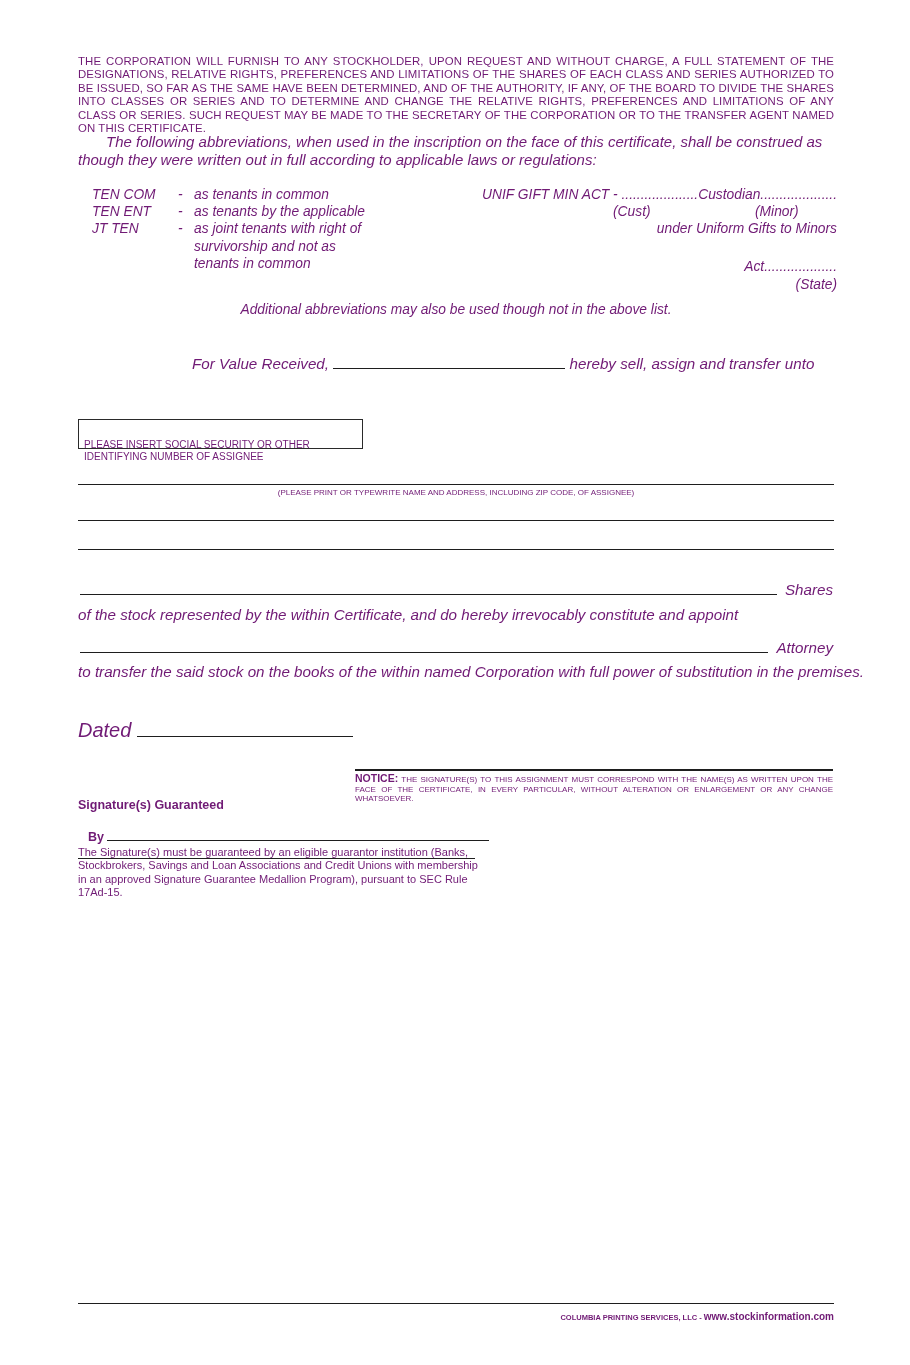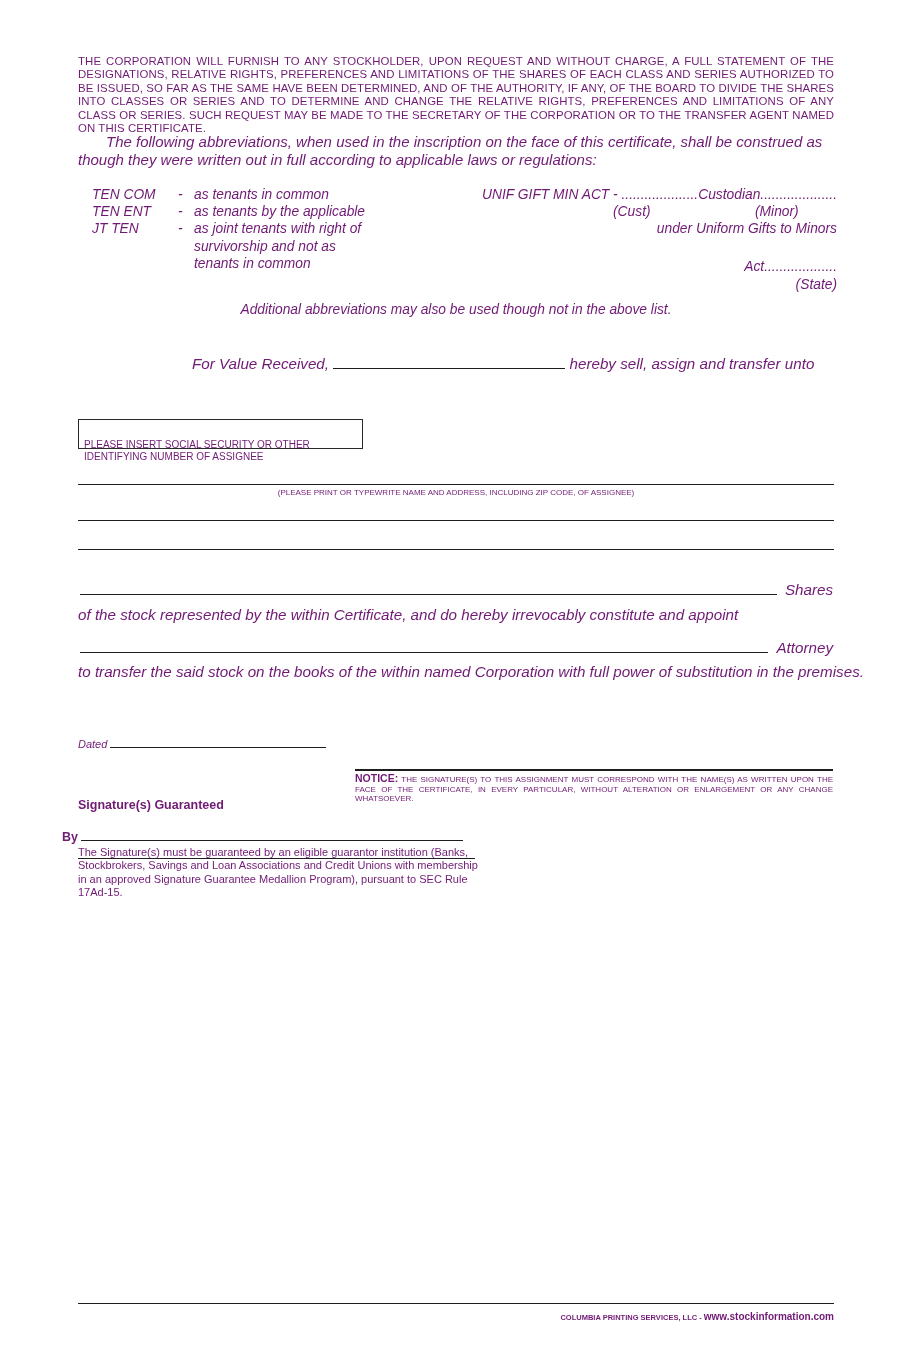--- a/index.html
+++ b/index.html
@@ -44,30 +44,30 @@
 
   .fillrow { display:flex; align-items:flex-end; font-style:italic; font-size:15.2px;text-align:center; }
   .fillrow .fill-flex { flex:1; border-bottom:1px solid #1e1e1e; margin-bottom:3px; }
   .fillrow .lbl { margin-left:8px; white-space:nowrap; }
 
   #sharesRow { left:80px; top:581px; width:753px; }
   #stockText { left:78px; top:606px; font-style:italic; font-size:15.2px; }
   #attorneyRow { left:80px; top:639px; width:753px; }
   #transferText { left:78px; top:663px; font-style:italic; font-size:15.2px; }
 
-  #datedRow { left:78px; top:738px; font-style:italic; font-size:11px; }
+  #datedRow { left:78px; top:719px; font-style:italic; font-size:20px; }
   #datedRow .blank { width:216px; }
 
   #noticeBlock { left:355px; top:769px; width:478px; border-top:2px solid #1e1e1e;
                  padding-top:3px; font-size:8px; line-height:9.6px; text-align:justify; }
   #noticeBlock .nlabel { font-weight:bold; font-size:10.5px; }
 
   #sigGuaranteed { left:78px; top:798px; font-weight:bold; font-size:12.5px; }
 
-  #byRow { left:62px; top:830px; font-size:12.5px; }
+  #byRow { left:88px; top:830px; font-size:12.5px; }
   #byRow .blank { width:382px; border-bottom:1.5px solid #1e1e1e; }
   #guarText { left:78px; top:846px; width:400px; font-size:11px; line-height:13.4px; }
   #guarRule { left:78px; top:858px; width:397px; }
 
   #footerRule { left:78px; top:1303px; width:756px; border-bottom:1.5px solid #1e1e1e; height:0; }
   #footerText { left:78px; top:1306px; width:756px; text-align:right; }
   #footerText .printer { font-weight:bold; font-size:7.5px; }
   #footerText .site { font-weight:bold; font-size:10px;text-align:right; }
 </style>
 </head>

